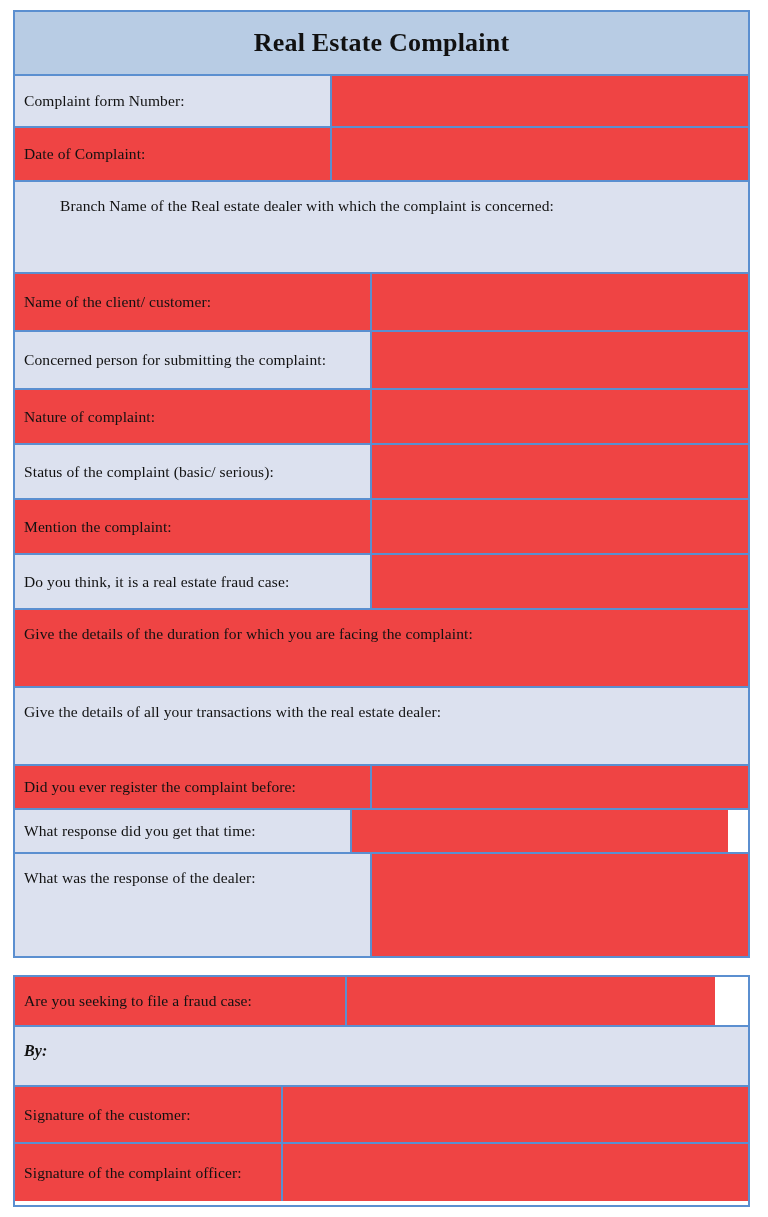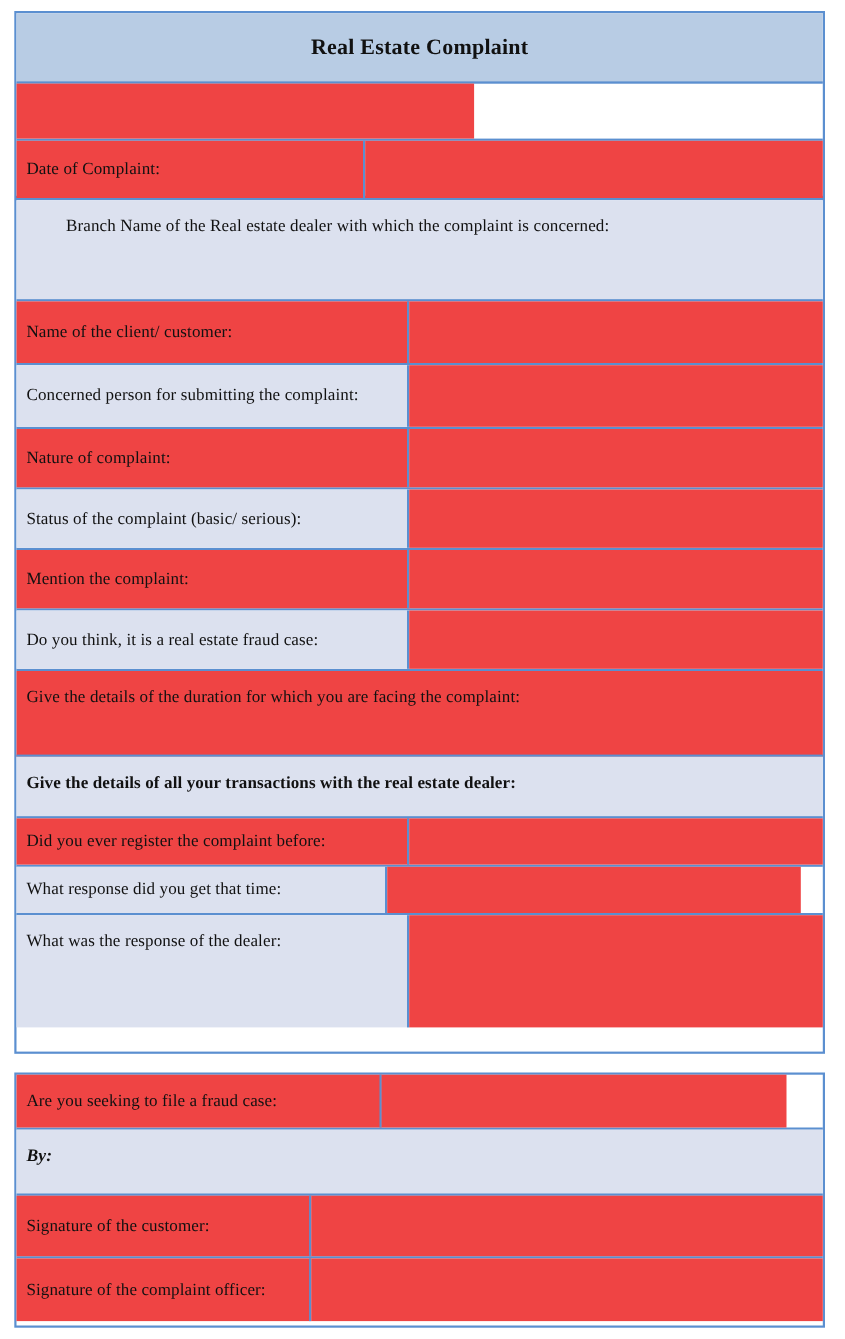--- a/index.html
+++ b/index.html
@@ -59,21 +59,21 @@
 
   .title-row {
     display: flex;
     align-items: center;
     justify-content: center;
     height: 62px;
     border-bottom: 2px solid #5b8fd0;
   }
   .title-text {
     font-weight: bold;
-    font-size: 20px;
+    font-size: 26px;
     letter-spacing: 0.2px;
   }
 
   
   .cell.top {
     align-items: flex-start;
     padding-top: 14px;
   }
 
   .by-text {
@@ -87,20 +87,21 @@
 
 <div id="page">
 
   <div class="form-block" style="top:10px; height:170px;">
 
     <div class="title-row titlebg">
       <span class="title-text">Real Estate Complaint</span>
     </div>
 
     <div class="row" style="height:52px;">
+      <div class="cell label divider shade" style="width:317px;">Complaint form Number:</div>
       <div class="cell value plain" style="width:416px;"></div>
     </div>
 
     <div class="row" style="height:52px;">
       <div class="cell label divider plain" style="width:317px;">Date of Complaint:</div>
       <div class="cell value plain" style="width:416px;"></div>
     </div>
   </div>
 
   <div class="form-block" style="top:180px; height:778px;">
@@ -136,21 +137,21 @@
 
     <div class="row" style="height:55px;">
       <div class="cell label divider shade" style="width:357px;">Do you think, it is a real estate fraud case:</div>
       <div class="cell value plain" style="width:376px;"></div>
     </div>
 
     <div class="row plain" style="height:78px;">
       <div class="cell label top" style="width:733px;">Give the details of the duration for which you are facing the complaint:</div>
     </div>
 
-    <div class="row shade" style="height:56px;font-weight:bold;">
+    <div class="row shade" style="height:78px;">
       <div class="cell label top" style="width:733px;">Give the details of all your transactions with the real estate dealer:</div>
     </div>
 
     <div class="row" style="height:44px;">
       <div class="cell label divider plain" style="width:357px;">Did you ever register the complaint before:</div>
       <div class="cell value plain" style="width:376px;"></div>
     </div>
 
     <div class="row" style="height:44px;">
       <div class="cell label divider shade" style="width:337px;">What response did you get that time:</div>

